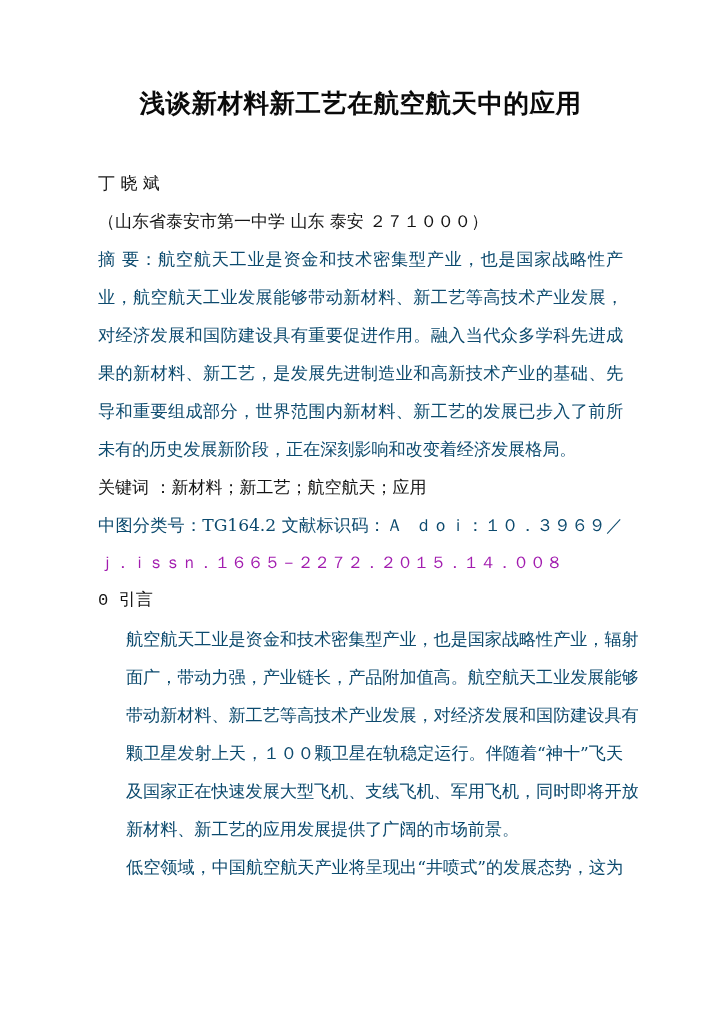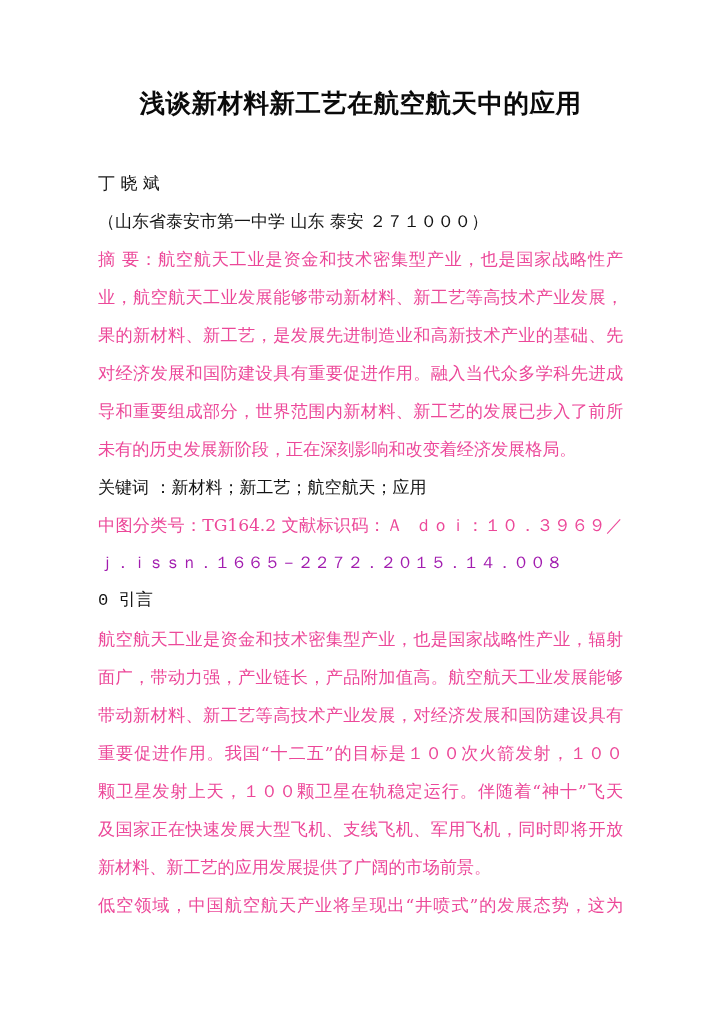--- a/index.html
+++ b/index.html
@@ -51,21 +51,21 @@
   }
   .affil-line {
     margin-top: 0;
   }
 
   
   .just-line {
     font-family: "DejaVu Serif", "Liberation Serif", serif;
     font-size: 17.2px;
     line-height: 38px;
-    color: #ec4899;
+    color: #0c4a6e;
     text-align: justify;
     text-align-last: justify;
     white-space: pre;
   }
   .just-line.last {
     text-align-last: left;
   }
   .tight {
     letter-spacing: -0.1px;
   }
@@ -82,20 +82,21 @@
   .section-head {
     font-family: Liberation Mono, monospace;
     font-size: 17.2px;
     line-height: 38px;
     color: #141414;
     white-space: pre;
   }
 
   .para-block {
     margin-top: 0;
+    margin-left: 28px;
   }
 
   
   .page-number {
     position: absolute;
     left: 0;
     right: 0;
     top: 935px;
     text-align: center;
     font-family: "DejaVu Serif", "Liberation Serif", serif;
@@ -112,39 +113,38 @@
 
     <h1 class="doc-title">浅谈新材料新工艺在航空航天中的应用</h1>
 
     <div class="line author-line">丁 晓 斌</div>
 
     <div class="line affil-line">（山东省泰安市第一中学 山东 泰安 ２７１０００）</div>
 
     <div class="abstract-block">
       <div class="just-line tight">摘 要：航空航天工业是资金和技术密集型产业，也是国家战略性产</div>
       <div class="just-line tight">业，航空航天工业发展能够带动新材料、新工艺等高技术产业发展，</div>
+      <div class="just-line tight">对经济发展和国防建设具有重要促进作用。融入当代众多学科先进成</div>
       <div class="just-line tight">果的新材料、新工艺，是发展先进制造业和高新技术产业的基础、先</div>
-      <div class="just-line tight">对经济发展和国防建设具有重要促进作用。融入当代众多学科先进成</div>
       <div class="just-line tight">导和重要组成部分，世界范围内新材料、新工艺的发展已步入了前所</div>
       <div class="just-line tight last">未有的历史发展新阶段，正在深刻影响和改变着经济发展格局。</div>
     </div>
 
     <div class="line">关键词    ：新材料；新工艺；航空航天；应用</div>
 
     <div class="just-line tight">中图分类号：TG164.2 文献标识码：Ａ  ｄｏｉ：１０．３９６９／</div>
 
     <div class="spaced">ｊ．ｉｓｓｎ．１６６５－２２７２．２０１５．１４．００８</div>
 
     <div class="section-head">0 引言</div>
 
     <div class="para-block">
       <div class="just-line tight">航空航天工业是资金和技术密集型产业，也是国家战略性产业，辐射</div>
       <div class="just-line tight">面广，带动力强，产业链长，产品附加值高。航空航天工业发展能够</div>
       <div class="just-line tight">带动新材料、新工艺等高技术产业发展，对经济发展和国防建设具有</div>
-      <div class="just-line tight">重要促进作用。我国“十二五”的目标是１００次火箭发射，１００</div>
       <div class="just-line tight">颗卫星发射上天，１００颗卫星在轨稳定运行。伴随着“神十”飞天</div>
       <div class="just-line tight">及国家正在快速发展大型飞机、支线飞机、军用飞机，同时即将开放</div>
       <div class="just-line tight last">新材料、新工艺的应用发展提供了广阔的市场前景。</div>
       <div class="just-line tight">低空领域，中国航空航天产业将呈现出“井喷式”的发展态势，这为</div>
     </div>
 
   </div>
 
   <div class="page-number">1</div>
 

